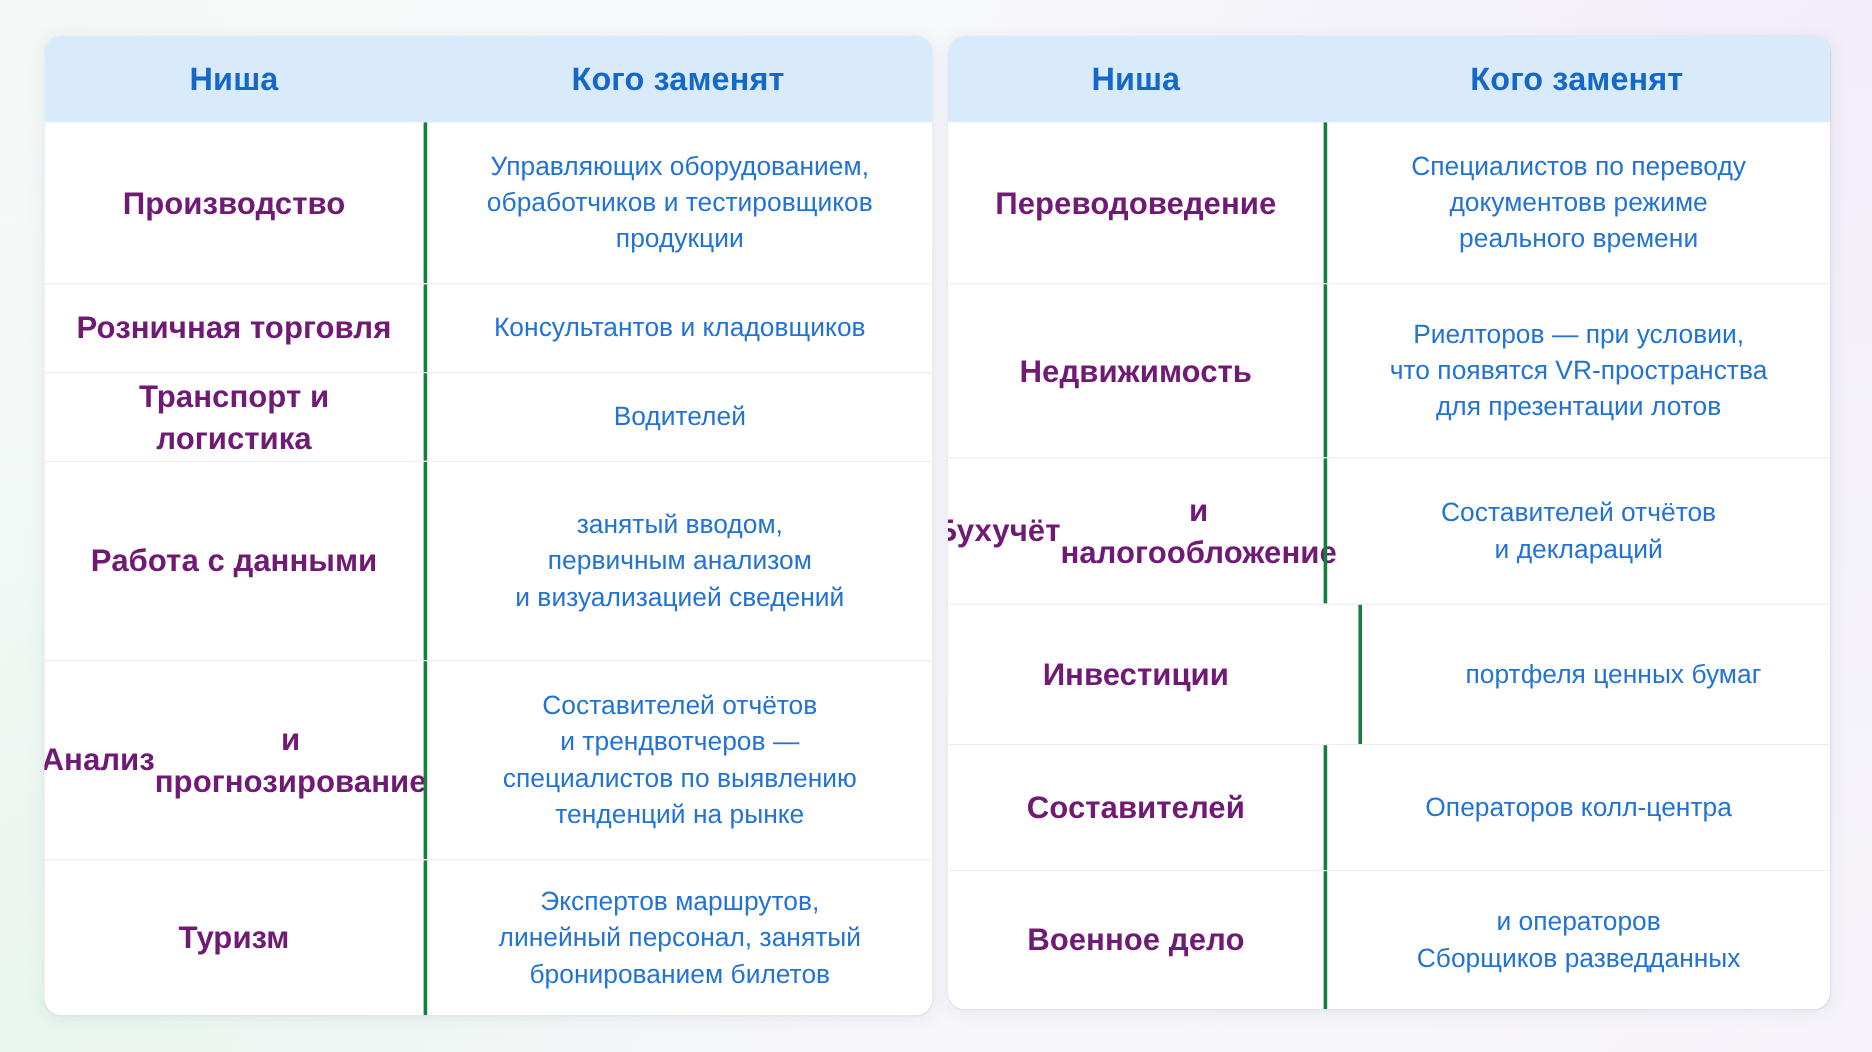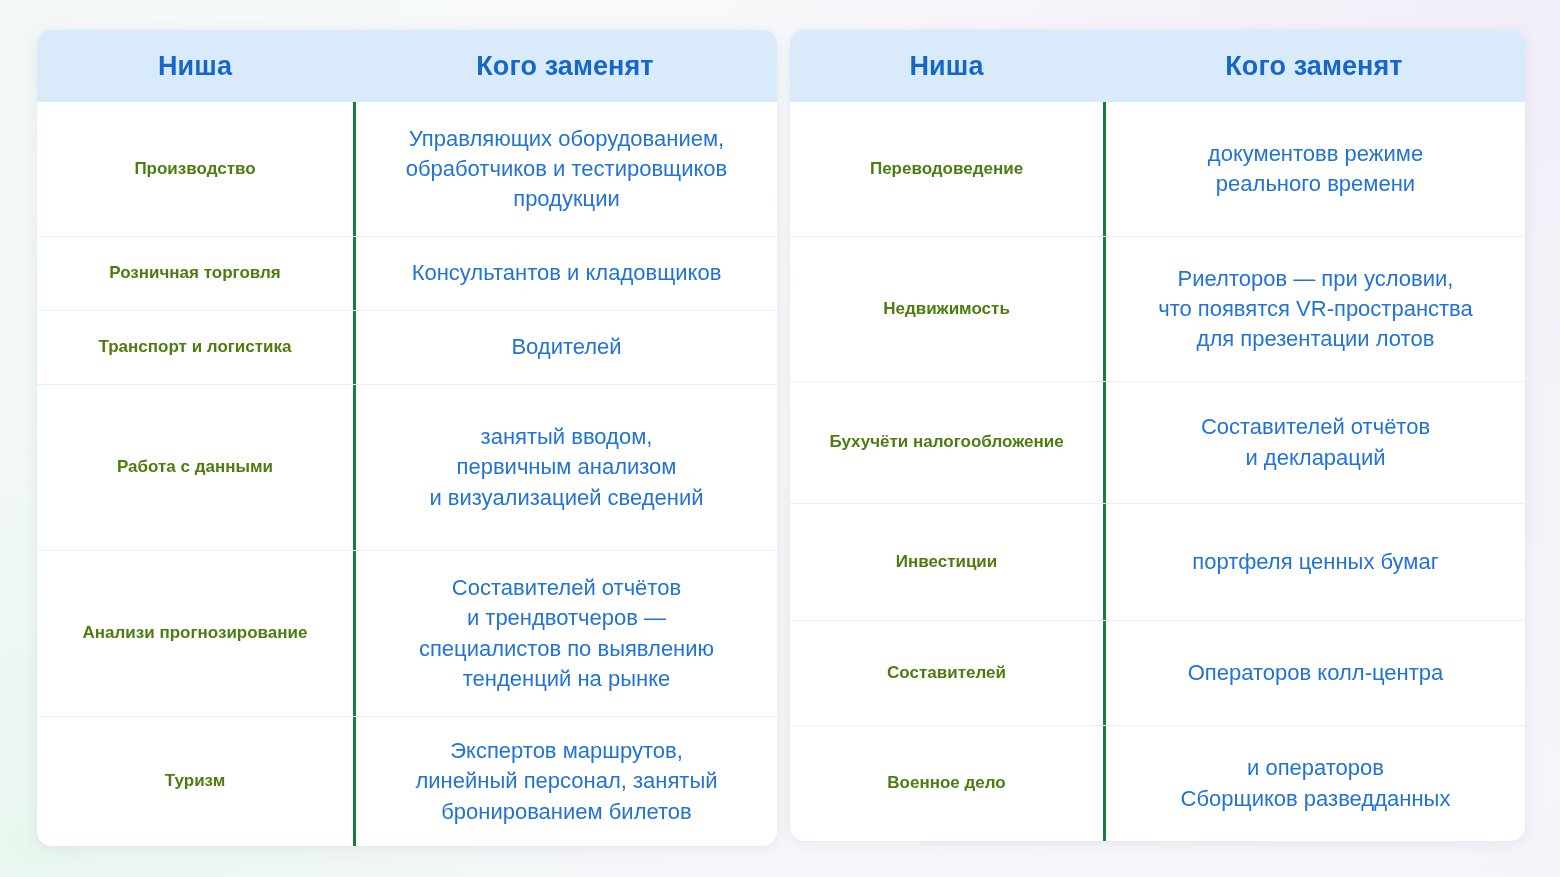--- a/index.html
+++ b/index.html
@@ -78,23 +78,23 @@
   .cell {
     box-sizing: border-box;
     display: flex;
     align-items: center;
     justify-content: center;
     text-align: center;
     padding: 12px 14px;
   }
 
   .cell.niche {
-    color: #4d7c0f;
+    color: #701a75;
     font-weight: bold;
-    font-size: 17px;
+    font-size: 26px;
     line-height: 1.32;
   }
 
   .cell.desc {
     color: #2273d6;
     font-weight: normal;
     font-size: 22px;
     line-height: 1.37;
     border-left: 3px solid #15803d;
   }
@@ -198,20 +198,21 @@
       <div class="th col-a">Ниша</div>
       <div class="th col-b">Кого заменят</div>
     </div>
     <div class="t-body" id="right-body">
         <div class="t-row" style="height: 134px;">
           <div class="cell niche col-a">
             <span class="nowrap-line">Переводоведение</span>
           </div>
           <div class="cell desc col-b">
             <div>
+              <span class="nowrap-line">Специалистов по переводу</span>
               <span class="nowrap-line">документовв режиме</span>
               <span class="nowrap-line">реального времени</span>
             </div>
           </div>
         </div>
         <div class="t-row" style="height: 145px;">
           <div class="cell niche col-a">
             <span class="nowrap-line">Недвижимость</span>
           </div>
           <div class="cell desc col-b">
@@ -227,21 +228,21 @@
             <span class="nowrap-line">Бухучёт</span>
             <span class="nowrap-line">и налогообложение</span>
           </div>
           <div class="cell desc col-b">
             <div>
               <span class="nowrap-line">Составителей отчётов</span>
               <span class="nowrap-line">и деклараций</span>
             </div>
           </div>
         </div>
-        <div class="t-row" style="height: 117px;">
+        <div class="t-row" style="height: 117px; gap: 29px;">
           <div class="cell niche col-a">
             <span class="nowrap-line">Инвестиции</span>
           </div>
           <div class="cell desc col-b">
             <div>
               <span class="nowrap-line">портфеля ценных бумаг</span>
             </div>
           </div>
         </div>
         <div class="t-row" style="height: 105px;">

